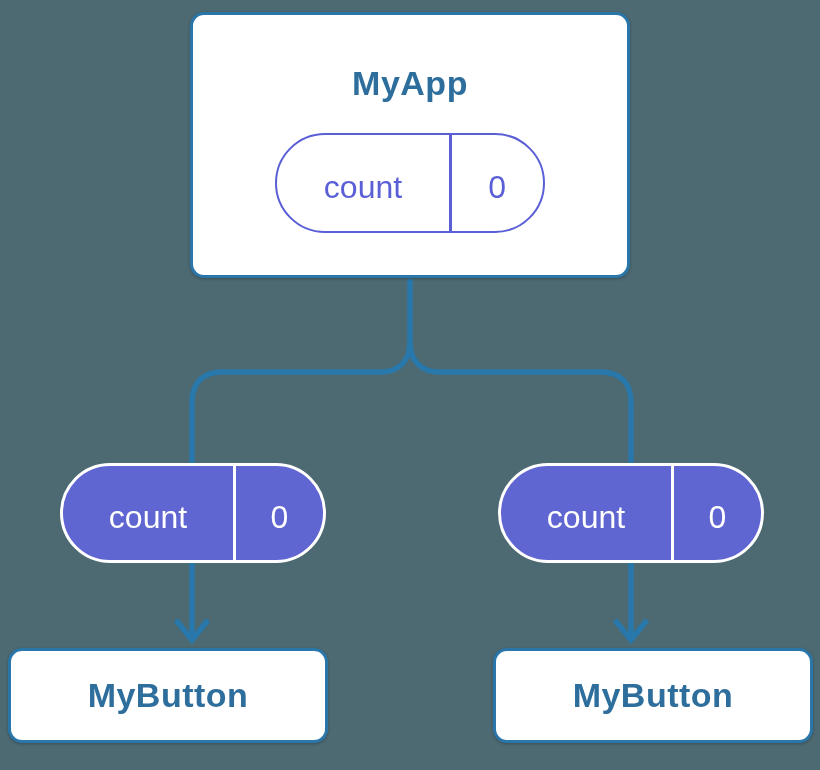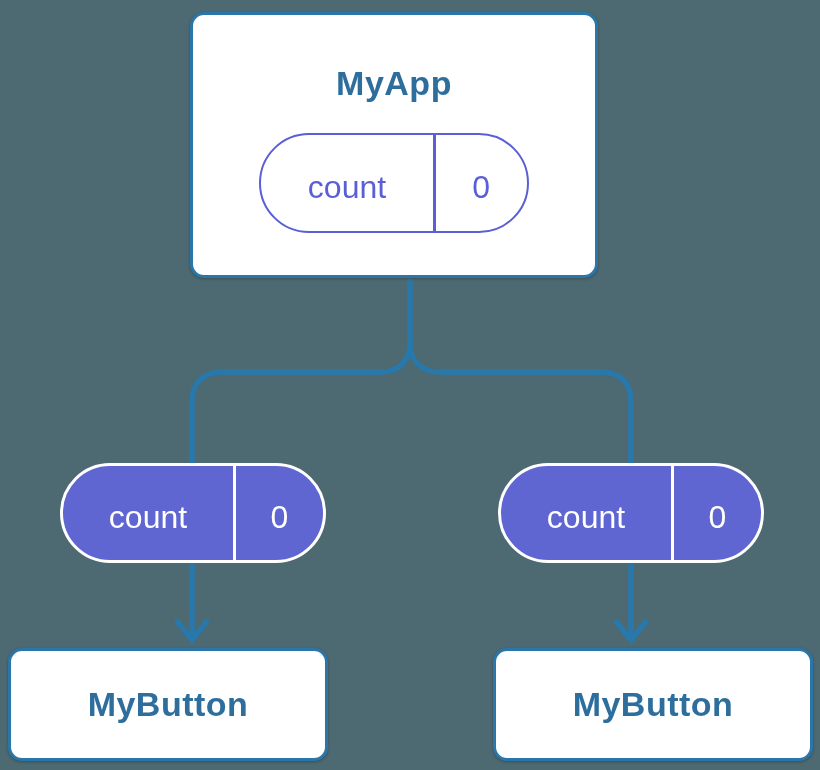--- a/index.html
+++ b/index.html
@@ -37,29 +37,29 @@
   }
   .node-title {
     font-size: 34px;
     font-weight: 600;
     letter-spacing: 0.5px;
     color: var(--box-text);
     text-align: center;
   }
   .node.parent {
     left: 190px; top: 12px;
-    width: 408px; height: 266px;
+    width: 440px; height: 266px;
     display: flex;
     flex-direction: column;
     align-items: center;
     padding-top: 48px;
   }
   .node.parent .node-title { line-height: 40px; }
   .node.child {
-    width: 320px; height: 113px;
+    width: 320px; height: 95px;
     display: flex;
     align-items: center;
     justify-content: center;
   }
   .node.child.left  { left: 8px;   top: 648px; }
   .node.child.right { left: 493px; top: 648px; }
 
   .pill {
     display: flex;
     align-items: stretch;

